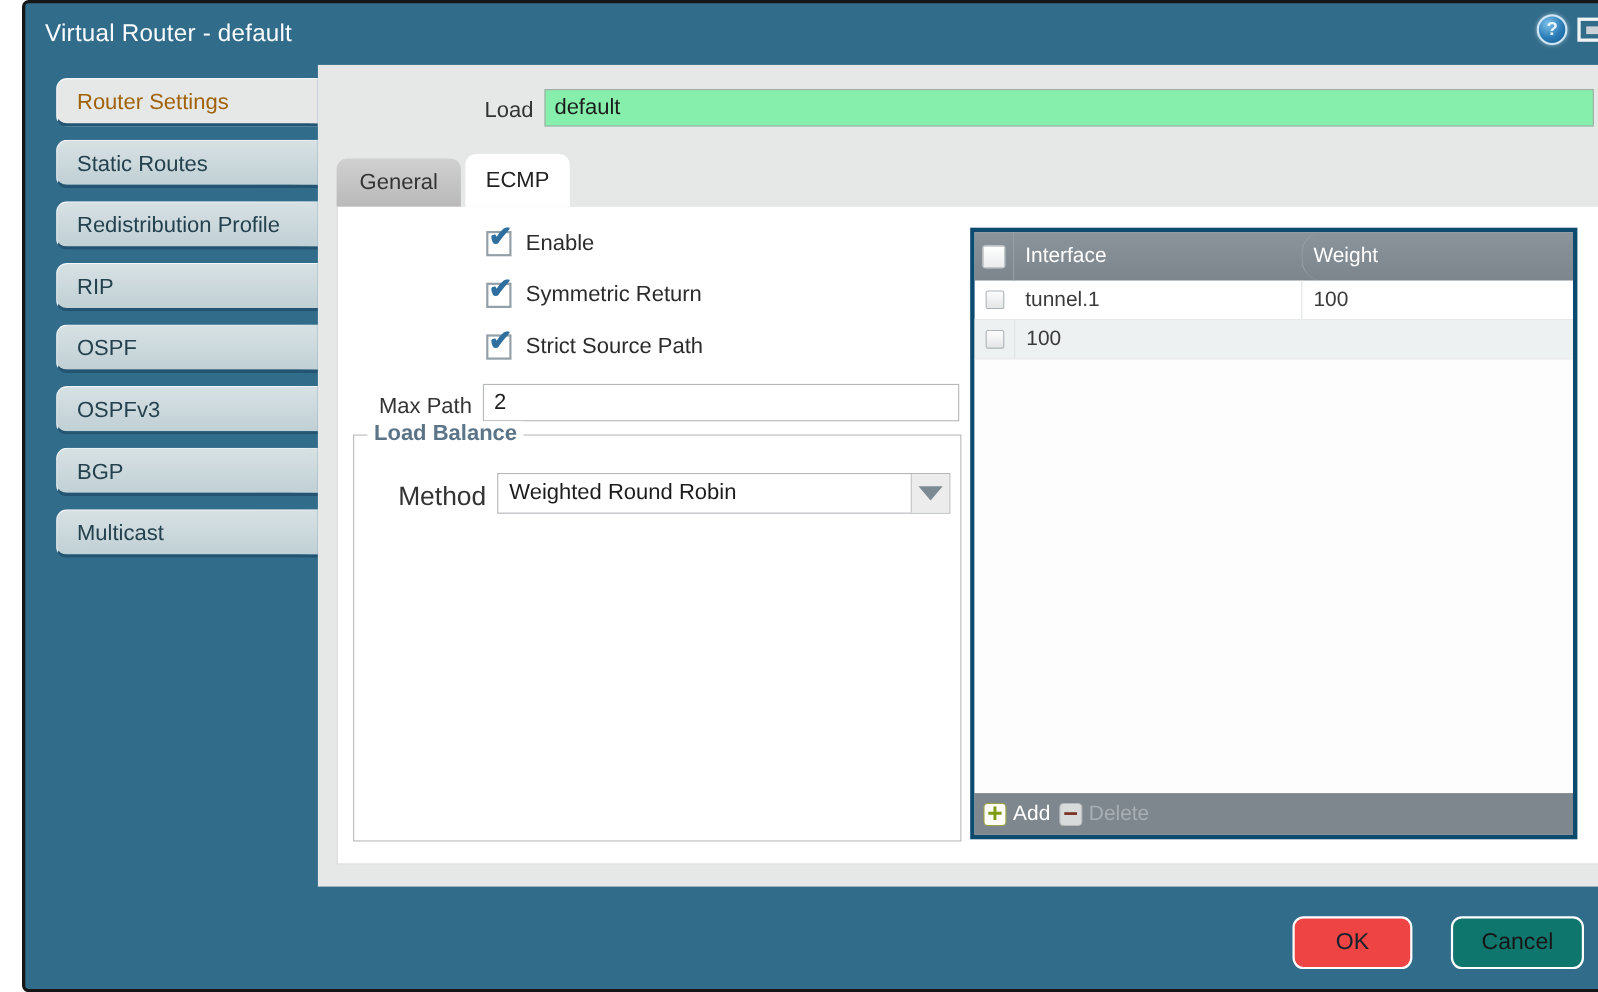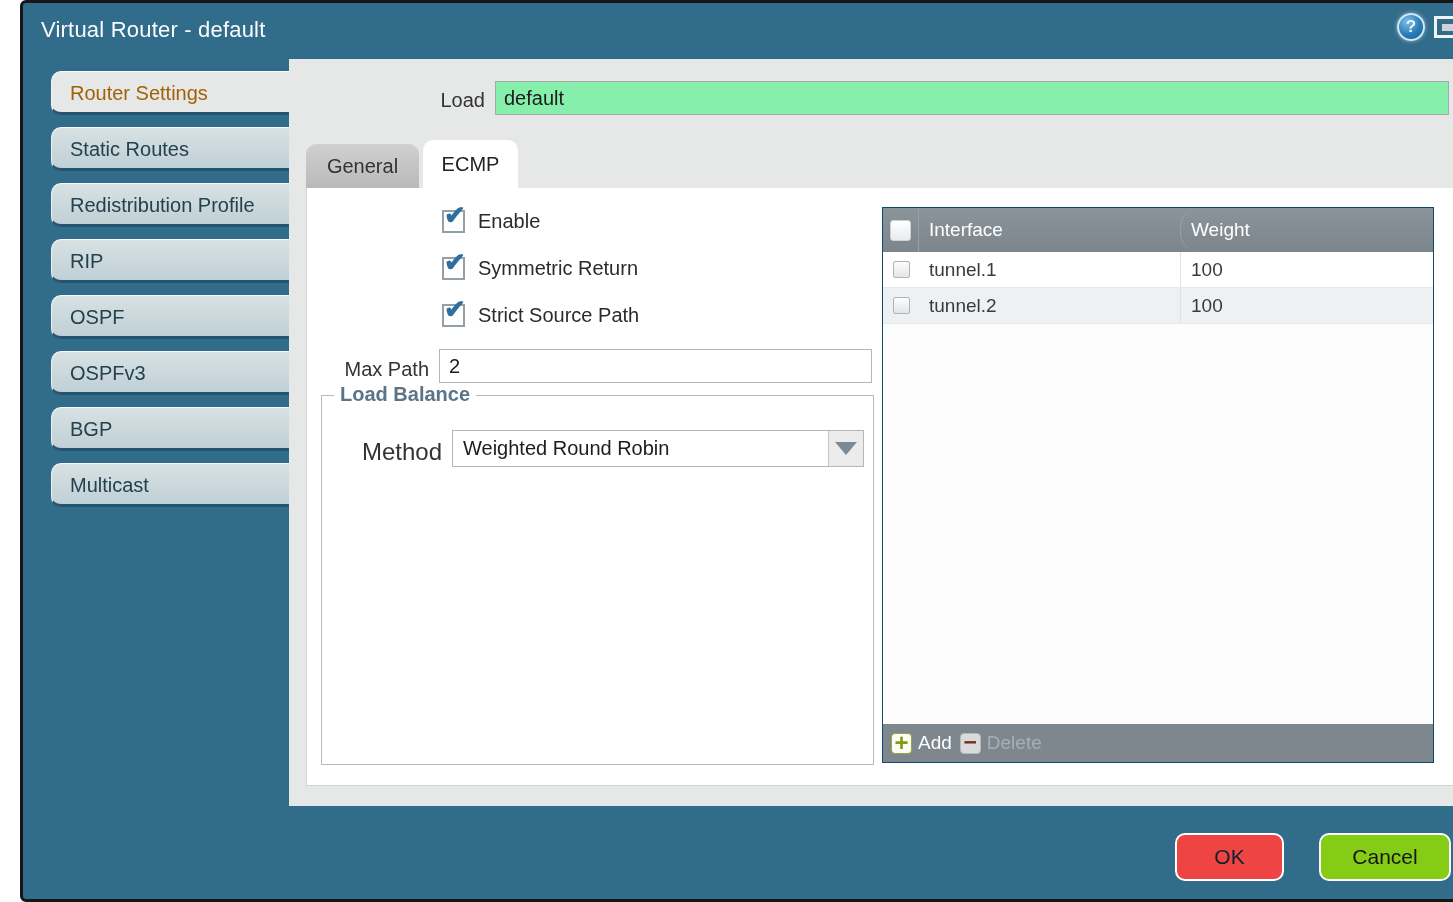--- a/index.html
+++ b/index.html
@@ -106,21 +106,21 @@
   .method-text { flex:1; font-size:20px; color:#1c1c1c; padding-left:10px; line-height:35px; overflow:hidden; white-space:nowrap; }
   .method-arrow-btn {
     width:35px; border-left:1px solid #c4c6c7; background:#ececec;
     display:flex; align-items:center; justify-content:center;
   }
   .arrow-down { width:0; height:0; border-left:11px solid transparent; border-right:11px solid transparent; border-top:13px solid #7c8a94; }
 
   
   .iface-table {
     position:absolute; left:575px; top:19px; width:552px; height:556px;
-    display:flex; flex-direction:column; border:1px solid #0c4a6e; background:#fff;
+    display:flex; flex-direction:column; border:4px solid #0c4a6e; background:#fff;
   }
   .t-header {
     height:44px; flex:0 0 auto; display:flex; align-items:center;
     background:linear-gradient(#8b949b, #7c858c); color:#fff; font-size:19px;
   }
   .t-row { height:36px; flex:0 0 auto; display:flex; align-items:center; font-size:19px; color:#3a3a3a; border-bottom:1px solid #e6e8e9; }
   .t-row.alt { background:#eef1f2; }
   .col-check { width:36px; flex:0 0 auto; display:flex; align-items:center; justify-content:center; align-self:stretch; }
   .t-header .col-check { border-right:1px solid #98a0a7; }
   .col-iface { width:261px; flex:0 0 auto; padding-left:10px; }
@@ -152,21 +152,21 @@
   }
   .delete-label { color:#a7afb4; font-size:19px; }
   .action-btn.disabled { cursor:default; }
 
   
   .btn {
     position:absolute; top:830px; height:48px; border-radius:10px; border:2px solid #fff;
     font-size:21px; font-family:"Liberation Sans", sans-serif; cursor:pointer; color:#10222c;
   }
   .btn.ok { left:1152px; width:109px; background:#ef4444; }
-  .btn.cancel { left:1296px; width:132px; background:#84cc16; color:#161616; }
+  .btn.cancel { left:1296px; width:121px; background:#0f766e; color:#161616; }
 </style>
 </head>
 <body>
 
 <div class="window">
 
   <div class="titlebar">
     <span class="title">Virtual Router - default</span>
     <span class="help-icon">?</span>
     <span class="win-icon">
@@ -239,21 +239,20 @@
           <span class="col-check">
               <span class="row-checkbox"></span>
             </span>
           <span class="col-iface">tunnel.1</span>
           <span class="col-weight">100</span>
         </div>
         <div class="t-row alt">
           <span class="col-check">
               <span class="row-checkbox"></span>
             </span>
-          <span class="col-iface">tunnel.2</span>
           <span class="col-weight">100</span>
         </div>
         <div class="t-spacer"></div>
         <div class="t-footer">
           <span class="action-btn">
             <span class="plus-icon">+</span>
             <span class="add-label">Add</span>
           </span>
           <span class="action-btn disabled">
             <span class="minus-icon">−</span>

